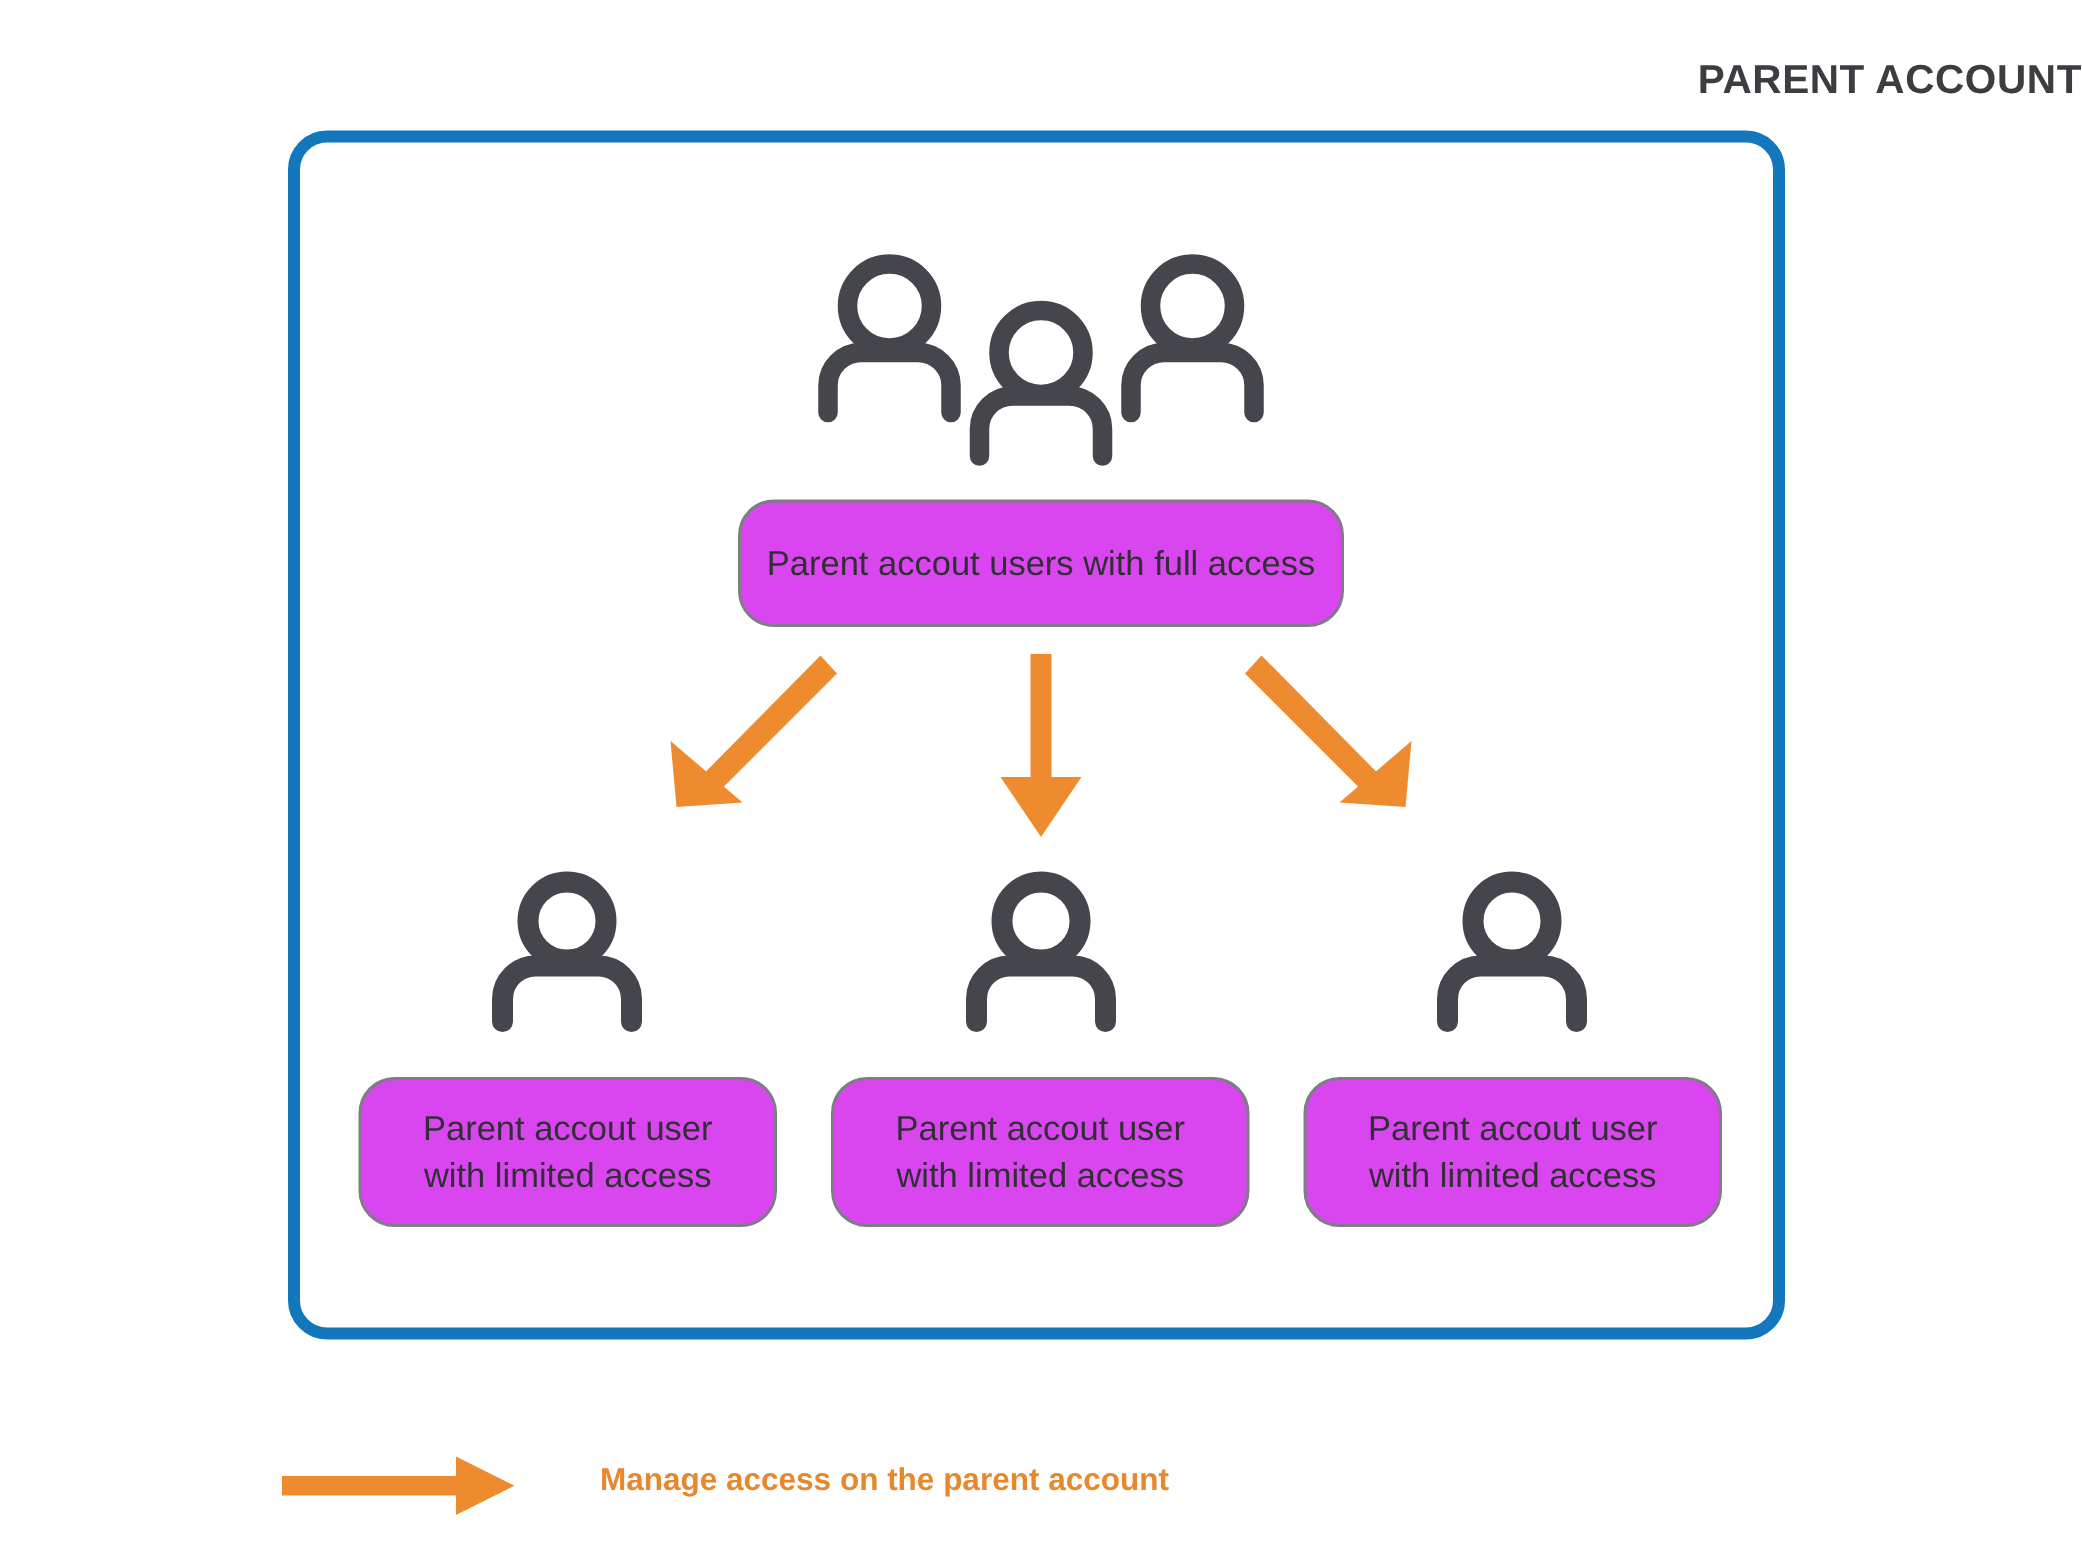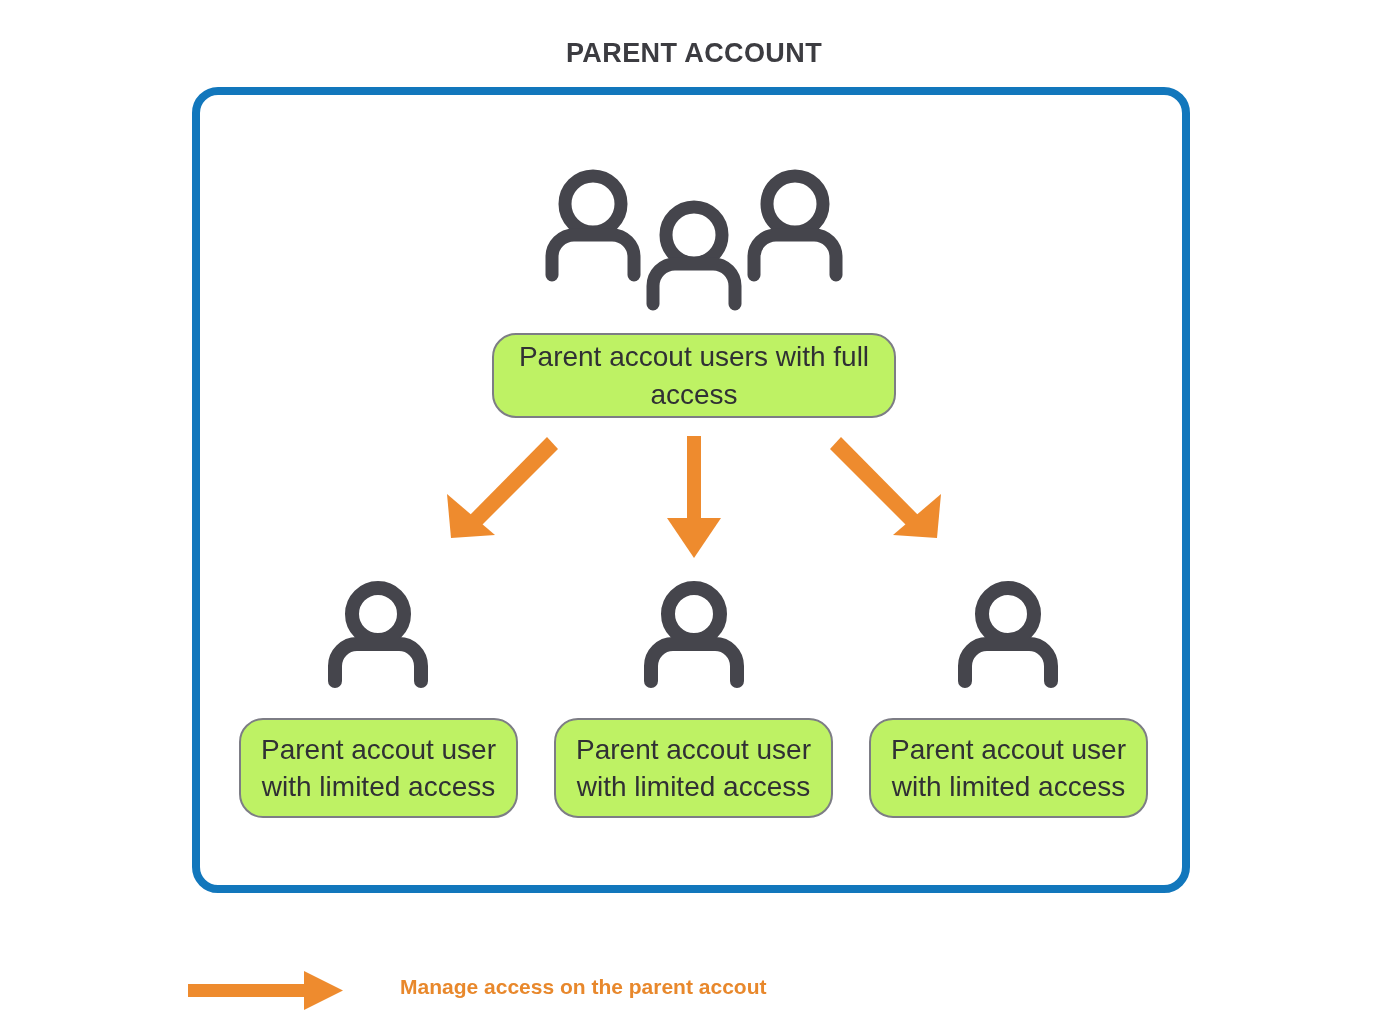--- a/index.html
+++ b/index.html
@@ -21,21 +21,21 @@
     width: 1388px;
     height: 1035px;
   }
 
   
   .page-title {
     position: absolute;
     left: 0;
     top: 38px;
     width: 1388px;
-    text-align: center;
+    text-align: right;
     font-size: 27px;
     font-weight: bold;
     letter-spacing: 0.4px;
     color: #3c3c41;
   }
 
   
   .account-frame {
     position: absolute;
     left: 192px;
@@ -47,27 +47,27 @@
     border-radius: 26px;
     background: #ffffff;
   }
 
   
   .label-box {
     position: absolute;
     box-sizing: border-box;
     border: 2.5px solid #7d7d85;
     border-radius: 24px;
-    background: #bef264;
+    background: #d946ef;
     display: flex;
     align-items: center;
     justify-content: center;
     text-align: center;
     color: #303034;
-    font-size: 28px;
+    font-size: 23px;
     line-height: 1.33;
   }
   .label-box.top {
     left: 492px;
     top: 333px;
     width: 404px;
     height: 85px;
   }
   .label-box.leaf {
     top: 718px;
@@ -209,16 +209,16 @@
   <div class="label-box leaf leaf-3">
     <span class="txt">Parent accout user
 with limited access</span>
   </div>
 
   <div class="legend">
     <svg class="legend-arrow" viewBox="0 0 165 40" width="165" height="40">
       <rect x="2" y="14" width="128" height="13" fill="#ee8b2e"></rect>
       <path d="M157 20.5 L118 1 L118 40 Z" fill="#ee8b2e"></path>
     </svg>
-    <div class="legend-label">Manage access on the parent accout</div>
+    <div class="legend-label">Manage access on the parent account</div>
   </div>
 
 </div>
 
 </body></html>

